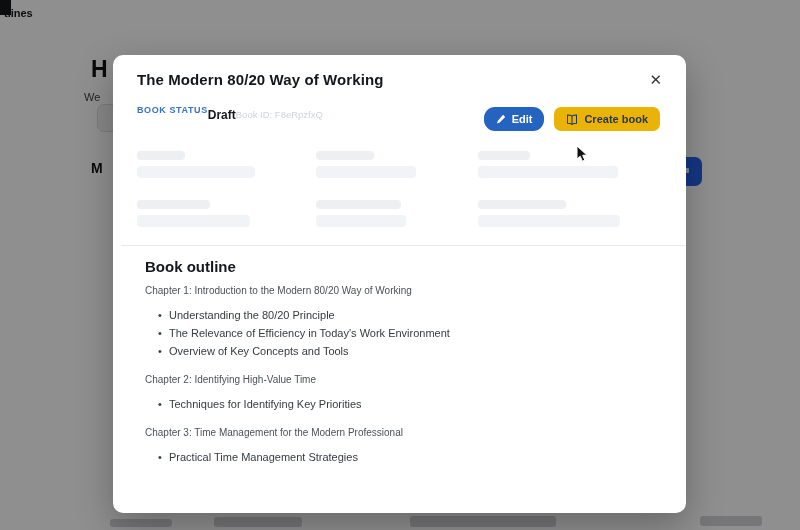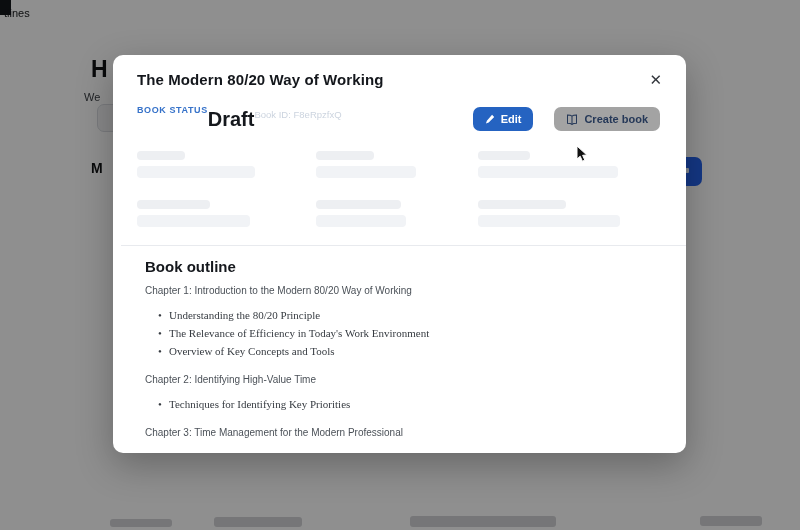--- a/index.html
+++ b/index.html
@@ -6,83 +6,83 @@
   html, body { width: 800px; height: 530px; overflow: hidden; }
   body {
     font-family: "Liberation Sans", sans-serif;
     background: #ffffff;
     position: relative;
   }
 
   
   .bg-page { position: absolute; inset: 0; background: #ffffff; }
   .bg-sidebar-chip { position: absolute; left: 0; top: 0; width: 11px; height: 15px; background: #15181c; }
-  .bg-nav-label { position: absolute; left: 4px; top: 7px; font-size: 11px; font-weight: 400; color: #16181b; }
+  .bg-nav-label { position: absolute; left: 4px; top: 7px; font-size: 11px; font-weight: 700; color: #16181b; }
   .bg-heading { position: absolute; left: 91px; top: 56px; font-size: 23px; font-weight: 700; color: #101214; }
   .bg-subtext { position: absolute; left: 84px; top: 91px; font-size: 11px; color: #3c4046; }
   .bg-input-stub { position: absolute; left: 97px; top: 104px; width: 42px; height: 28px; background: #f2f3f5; border: 1px solid #d9dce1; border-radius: 7px; }
   .bg-label-m { position: absolute; left: 91px; top: 160px; font-size: 14px; font-weight: 700; color: #101214; }
   .bg-blue-button { position: absolute; left: 670px; top: 157px; width: 32px; height: 29px; background: #2563eb; border-radius: 7px; }
   .bg-blue-button::after { content: ""; position: absolute; left: 14px; top: 11px; width: 5px; height: 5px; background: #e8f0ff; border-radius: 1px; }
   .bg-bottom-bar { position: absolute; background: #d2d3d6; border-radius: 3px; }
   .bb1 { left: 110px; top: 519px; width: 62px; height: 8px; }
   .bb2 { left: 214px; top: 517px; width: 88px; height: 10px; }
   .bb3 { left: 410px; top: 516px; width: 146px; height: 11px; }
   .bb4 { left: 700px; top: 516px; width: 62px; height: 10px; }
 
   
   .overlay { position: absolute; inset: 0; background: rgba(0,0,0,0.44); z-index: 10; }
 
   
   .modal {
-    position: absolute; left: 113px; top: 55px; width: 573px; height: 398px;
+    position: absolute; left: 113px; top: 55px; width: 573px; height: 458px;
     background: #ffffff; border-radius: 10px; z-index: 20;
     box-shadow: 0 12px 36px rgba(0,0,0,0.28);
     overflow: hidden;
   }
   .modal-header {
     display: flex; align-items: center; justify-content: space-between;
     padding: 13px 18px 8px 24px;
   }
   .modal-title { font-size: 15px; font-weight: 700; color: #14171c; letter-spacing: .1px; }
   .modal-close {
     background: none; border: none; font-size: 15px; color: #33373d;
     cursor: pointer; line-height: 1; padding: 4px 6px;
   }
 
   .status-row { display: flex; align-items: flex-start; justify-content: space-between; padding: 6px 26px 0 24px; }
   .status-block { display: flex; }
   .status-label { font-size: 9px; font-weight: 700; letter-spacing: .6px; color: #3672c9; text-transform: uppercase; }
-  .status-value { font-size: 20px; font-weight: 700; color: #15181d; margin-top: 3px; }
+  .status-value { font-size: 12px; font-weight: 700; color: #15181d; margin-top: 3px; }
   .book-id { font-size: 9.5px; color: #ccd4df; margin-top: 4px; }
 
   .action-buttons { display: flex; gap: 10px; margin-top: 2px; }
   .btn { display: inline-flex; align-items: center; gap: 6px; border: none; border-radius: 7px; font-size: 11px; font-weight: 600; padding: 6px 12px; height: 24px; cursor: pointer; font-family: "Liberation Sans", sans-serif; }
-  .btn-edit { background: #2563c1; color: #ffffff; }
-  .btn-create { background: #a3a3a3; color: #253858; margin-left: 11px; }
+  .btn-edit { background: #2563c1; color: #ffffff; border-radius: 11px; }
+  .btn-create { background: #eab308; color: #253858; }
   .btn svg { display: block; }
 
   
   .skeleton-grid { display: flex; padding: 20px 24px 0 24px; }
   .skel-col { display: flex; flex-direction: column; }
   .skel-col:nth-child(1) { width: 179px; }
   .skel-col:nth-child(2) { width: 162px; }
   .skel-col:nth-child(3) { flex: 1; }
   .skel-bar { background: #eef0f3; border-radius: 4px; }
   .skel-bar.label { height: 9px; background: #edeff2; }
   .skel-bar.value { height: 12px; margin-top: 6px; background: #f1f3f6; }
   .skel-group2 { margin-top: 22px; }
 
   
   .outline-section { margin: 18px 0 0 8px; border-top: 1px solid #e8eaee; padding: 12px 24px 0 24px; }
   .outline-heading { font-size: 15px; font-weight: 700; color: #15181d; margin-bottom: 10px; }
   .chapter { margin-bottom: 14px; }
   .chapter-title { font-size: 10px; color: #4b5158; margin-bottom: 10px; }
   .chapter ul { list-style: none; margin-left: 13px; }
-  .chapter li { font-size: 11px; color: #363b41; line-height: 18px; position: relative; padding-left: 11px; font-family: Liberation Serif, serif; }
+  .chapter li { font-size: 11px; color: #363b41; line-height: 18px; position: relative; padding-left: 11px; }
   .chapter li::before { content: "•"; position: absolute; left: 0; top: 0; color: #363b41; }
 
   
   .cursor { position: absolute; left: 576px; top: 145px; z-index: 40; pointer-events: none; }
 </style>
 </head>
 <body>
 
 <div class="bg-page">
   <div class="bg-sidebar-chip"></div>

